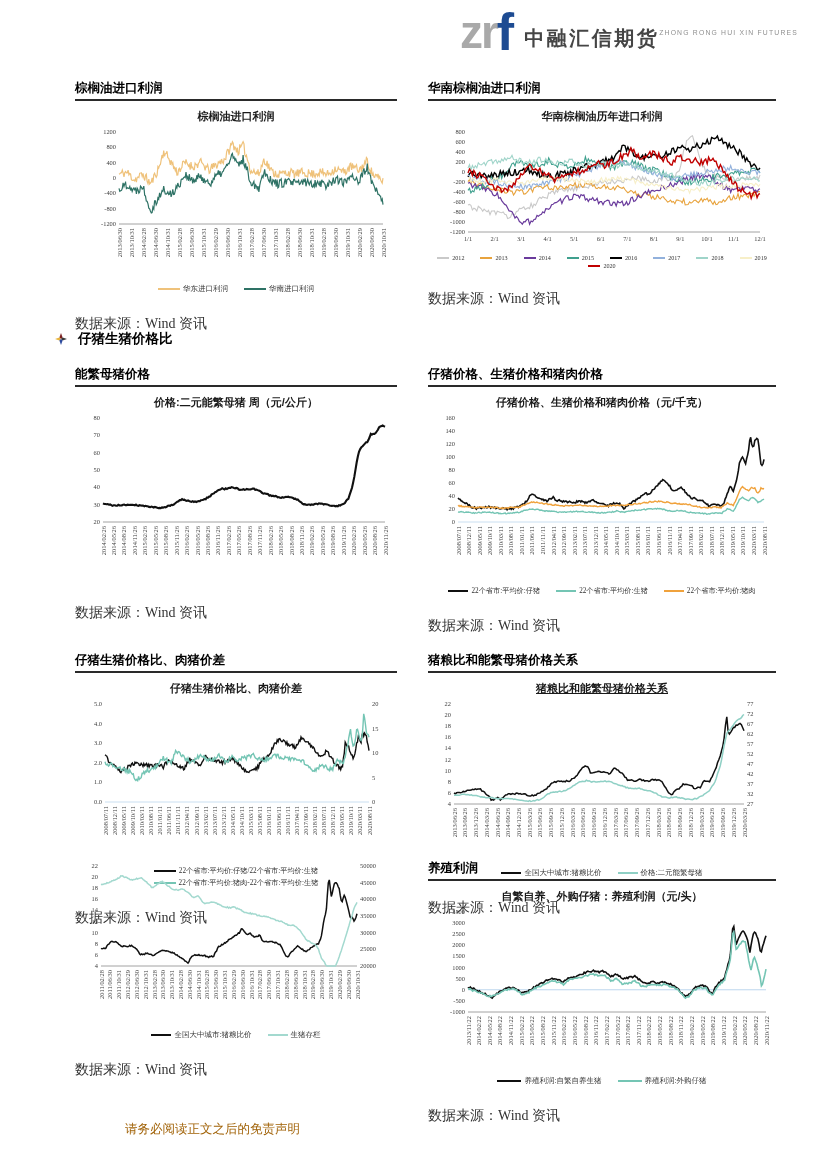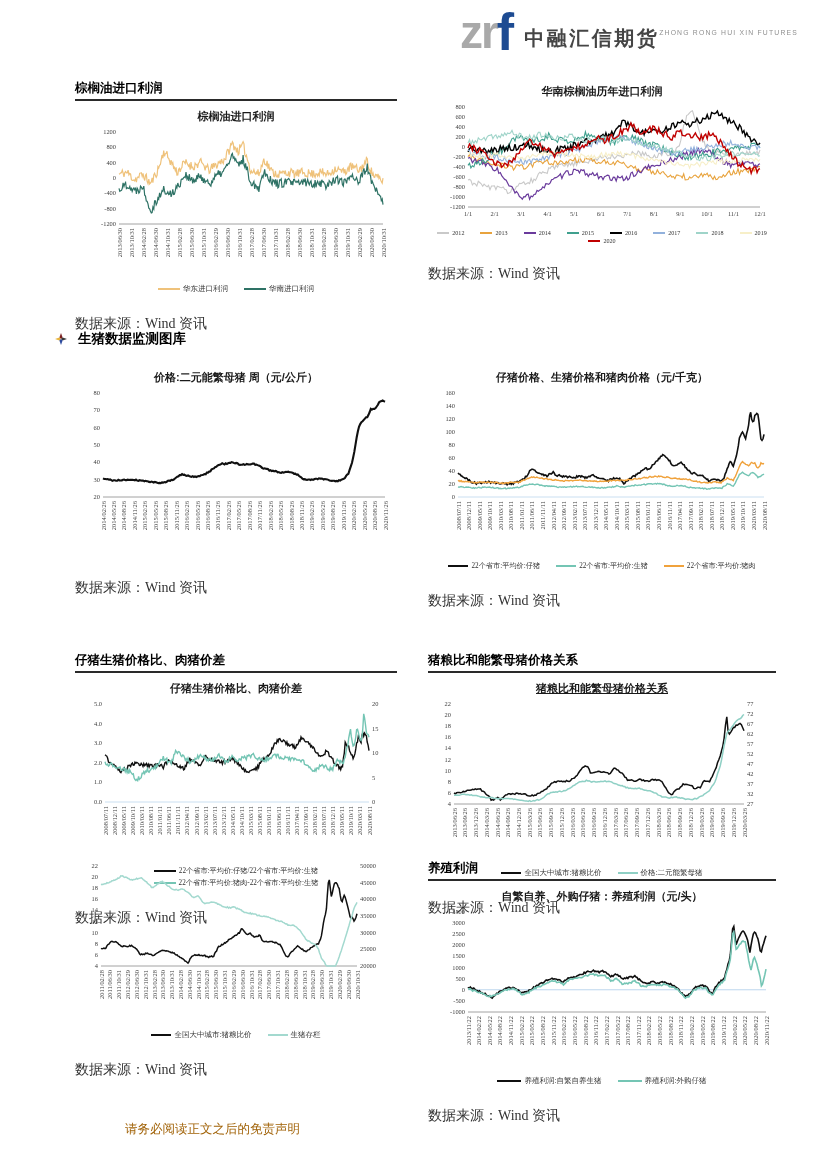--- a/index.html
+++ b/index.html
@@ -86,20 +86,21 @@
           <span class="lt" style="font-size:7.5px">华东进口利润</span>
         </span>
         <span class="li">
           <span class="sw" style="width:22px;background:#2E7265"></span>
           <span class="lt" style="font-size:7.5px">华南进口利润</span>
         </span>
       </div></div>
   <div class="source">数据来源：Wind 资讯</div>
 </div>
 <div class="block col-r row1">
+  <div class="block-header">华南棕榈油进口利润</div>
   <div class="chart-slot"><div class="chart-title">华南棕榈油历年进口利润</div><svg width="348" height="123" viewBox="0 0 348 123">
         <text x="37" y="8" text-anchor="end" font-size="6.4">800</text>
         <text x="37" y="18" text-anchor="end" font-size="6.4">600</text>
         <text x="37" y="28" text-anchor="end" font-size="6.4">400</text>
         <text x="37" y="38" text-anchor="end" font-size="6.4">200</text>
         <text x="37" y="48" text-anchor="end" font-size="6.4">0</text>
         <text x="37" y="58" text-anchor="end" font-size="6.4">-200</text>
         <text x="37" y="68" text-anchor="end" font-size="6.4">-400</text>
         <text x="37" y="78" text-anchor="end" font-size="6.4">-600</text>
         <text x="37" y="88" text-anchor="end" font-size="6.4">-800</text>
@@ -168,24 +169,25 @@
   <div class="source">数据来源：Wind 资讯</div>
 </div>
 
 <div class="section">
   <svg width="12" height="12" viewBox="0 0 12 12">
     <polygon points="6,0 7.6,4.4 6,6 4.4,4.4" fill="#7B2020"></polygon>
     <polygon points="0,6 4.4,4.4 6,6 4.4,7.6" fill="#E8B43C"></polygon>
     <polygon points="12,6 7.6,7.6 6,6 7.6,4.4" fill="#3a3a3a"></polygon>
     <polygon points="6,12 4.4,7.6 6,6 7.6,7.6" fill="#2C4A9E"></polygon>
   </svg>
-  <span class="stitle">生猪数据监测图库</span>
+  <span class="stitle">仔猪生猪价格比</span>
 </div>
 
 <div class="block col-l row2">
+  <div class="block-header">能繁母猪价格</div>
   <div class="chart-slot"><div class="chart-title">价格:二元能繁母猪 周（元/公斤）</div><svg width="322" height="168" viewBox="0 0 322 168">
         <text x="25" y="8" text-anchor="end" font-size="6.4">80</text>
         <text x="25" y="25.333333333333332" text-anchor="end" font-size="6.4">70</text>
         <text x="25" y="42.666666666666664" text-anchor="end" font-size="6.4">60</text>
         <text x="25" y="60" text-anchor="end" font-size="6.4">50</text>
         <text x="25" y="77.33333333333333" text-anchor="end" font-size="6.4">40</text>
         <text x="25" y="94.66666666666667" text-anchor="end" font-size="6.4">30</text>
         <text x="25" y="112" text-anchor="end" font-size="6.4">20</text>
         <line x1="28" y1="110" x2="310" y2="110" stroke="#8c8c8c" stroke-width="0.8"></line>
         <text transform="translate(30.560000000000002,114) rotate(-90)" text-anchor="end" font-size="6.4">2014/02/26</text>
@@ -214,20 +216,21 @@
         <text transform="translate(270.78222222222223,114) rotate(-90)" text-anchor="end" font-size="6.4">2019/11/26</text>
         <text transform="translate(281.22666666666663,114) rotate(-90)" text-anchor="end" font-size="6.4">2020/02/26</text>
         <text transform="translate(291.6711111111111,114) rotate(-90)" text-anchor="end" font-size="6.4">2020/05/26</text>
         <text transform="translate(302.11555555555555,114) rotate(-90)" text-anchor="end" font-size="6.4">2020/08/26</text>
         <text transform="translate(312.56,114) rotate(-90)" text-anchor="end" font-size="6.4">2020/11/26</text>
         <polyline fill="none" stroke="#101010" stroke-width="2.1" points="28.0,91.4 29.2,92.0 30.4,92.0 31.5,92.3 32.7,92.1 33.9,92.7 35.1,92.4 36.3,93.2 37.4,93.9 38.6,93.3 39.8,93.3 41.0,93.8 42.2,93.7 43.3,92.8 44.5,93.4 45.7,93.5 46.9,93.4 48.1,92.7 49.2,92.5 50.4,93.1 51.6,93.1 52.8,92.7 54.0,93.0 55.1,92.7 56.3,92.9 57.5,92.7 58.7,93.0 59.9,93.4 61.0,92.6 62.2,93.5 63.4,93.8 64.6,93.2 65.8,93.5 66.9,93.6 68.1,93.5 69.3,94.3 70.5,93.8 71.7,94.3 72.8,94.3 74.0,94.9 75.2,95.1 76.4,94.6 77.6,95.0 78.7,95.5 79.9,94.9 81.1,95.2 82.3,95.8 83.5,96.1 84.6,95.9 85.8,96.1 87.0,95.4 88.2,95.6 89.4,95.1 90.5,95.4 91.7,94.8 92.9,93.8 94.1,93.6 95.3,93.8 96.4,92.8 97.6,93.1 98.8,92.5 100.0,91.5 101.2,90.5 102.3,89.7 103.5,89.3 104.7,88.1 105.9,88.1 107.1,87.0 108.2,87.8 109.4,87.7 110.6,88.5 111.8,88.9 113.0,88.4 114.1,89.0 115.3,89.6 116.5,89.9 117.7,89.2 118.9,90.0 120.0,89.4 121.2,90.0 122.4,89.5 123.6,89.1 124.8,89.2 125.9,88.2 127.1,88.0 128.3,87.7 129.5,87.0 130.7,87.3 131.8,85.5 133.0,85.6 134.2,84.6 135.4,84.4 136.6,82.4 137.7,81.9 138.9,81.4 140.1,80.1 141.3,79.7 142.5,78.6 143.6,78.0 144.8,77.8 146.0,77.1 147.2,76.2 148.4,76.9 149.5,77.4 150.7,76.4 151.9,77.1 153.1,76.2 154.3,75.9 155.4,75.9 156.6,75.1 157.8,75.4 159.0,75.9 160.2,76.3 161.3,75.9 162.5,76.1 163.7,77.5 164.9,77.9 166.1,77.7 167.2,77.7 168.4,77.2 169.6,77.9 170.8,77.5 171.9,77.0 173.1,77.4 174.3,77.5 175.5,77.4 176.7,77.0 177.8,76.6 179.0,76.6 180.2,77.8 181.4,77.6 182.6,78.1 183.7,78.6 184.9,79.0 186.1,79.9 187.3,81.1 188.5,81.7 189.6,81.3 190.8,81.7 192.0,81.9 193.2,82.2 194.4,83.6 195.5,83.1 196.7,84.0 197.9,83.7 199.1,84.4 200.3,83.9 201.4,84.1 202.6,85.4 203.8,85.1 205.0,85.8 206.2,85.9 207.3,85.1 208.5,85.6 209.7,85.2 210.9,84.8 212.1,85.0 213.2,84.7 214.4,85.3 215.6,85.2 216.8,85.5 218.0,85.9 219.1,86.9 220.3,86.7 221.5,87.7 222.7,87.4 223.9,88.7 225.0,89.7 226.2,90.3 227.4,91.7 228.6,92.3 229.8,92.1 230.9,92.7 232.1,92.9 233.3,92.5 234.5,92.5 235.7,93.0 236.8,92.4 238.0,92.9 239.2,92.3 240.4,91.7 241.6,91.7 242.7,92.3 243.9,91.3 245.1,91.6 246.3,91.5 247.5,91.7 248.6,92.5 249.8,92.0 251.0,92.2 252.2,92.4 253.4,92.9 254.5,93.4 255.7,93.8 256.9,93.9 258.1,93.8 259.3,93.8 260.4,94.4 261.6,93.9 262.8,94.3 264.0,93.2 265.2,93.5 266.3,92.7 267.5,92.3 268.7,91.8 269.9,91.0 271.1,88.9 272.2,87.6 273.4,86.8 274.6,82.9 275.8,79.3 277.0,75.8 278.1,70.8 279.3,64.9 280.5,57.7 281.7,50.3 282.9,44.2 284.0,39.8 285.2,37.1 286.4,35.2 287.6,34.3 288.8,32.9 289.9,31.6 291.1,30.2 292.3,30.2 293.5,27.8 294.7,25.0 295.8,21.8 297.0,22.6 298.2,21.8 299.4,22.0 300.6,21.0 301.7,19.5 302.9,17.8 304.1,15.2 305.3,14.5 306.5,14.1 307.6,13.4 308.8,14.2 310.0,14.8 "></polyline>
       </svg></div>
   <div class="source">数据来源：Wind 资讯</div>
 </div>
 <div class="block col-r row2">
+  <div class="block-header">仔猪价格、生猪价格和猪肉价格</div>
   <div class="chart-slot"><div class="chart-title">仔猪价格、生猪价格和猪肉价格（元/千克）</div><svg width="348" height="168" viewBox="0 0 348 168">
         <text x="27" y="8" text-anchor="end" font-size="6.4">160</text>
         <text x="27" y="21" text-anchor="end" font-size="6.4">140</text>
         <text x="27" y="34" text-anchor="end" font-size="6.4">120</text>
         <text x="27" y="47" text-anchor="end" font-size="6.4">100</text>
         <text x="27" y="60" text-anchor="end" font-size="6.4">80</text>
         <text x="27" y="73" text-anchor="end" font-size="6.4">60</text>
         <text x="27" y="86" text-anchor="end" font-size="6.4">40</text>
         <text x="27" y="99" text-anchor="end" font-size="6.4">20</text>
         <text x="27" y="112" text-anchor="end" font-size="6.4">0</text>

